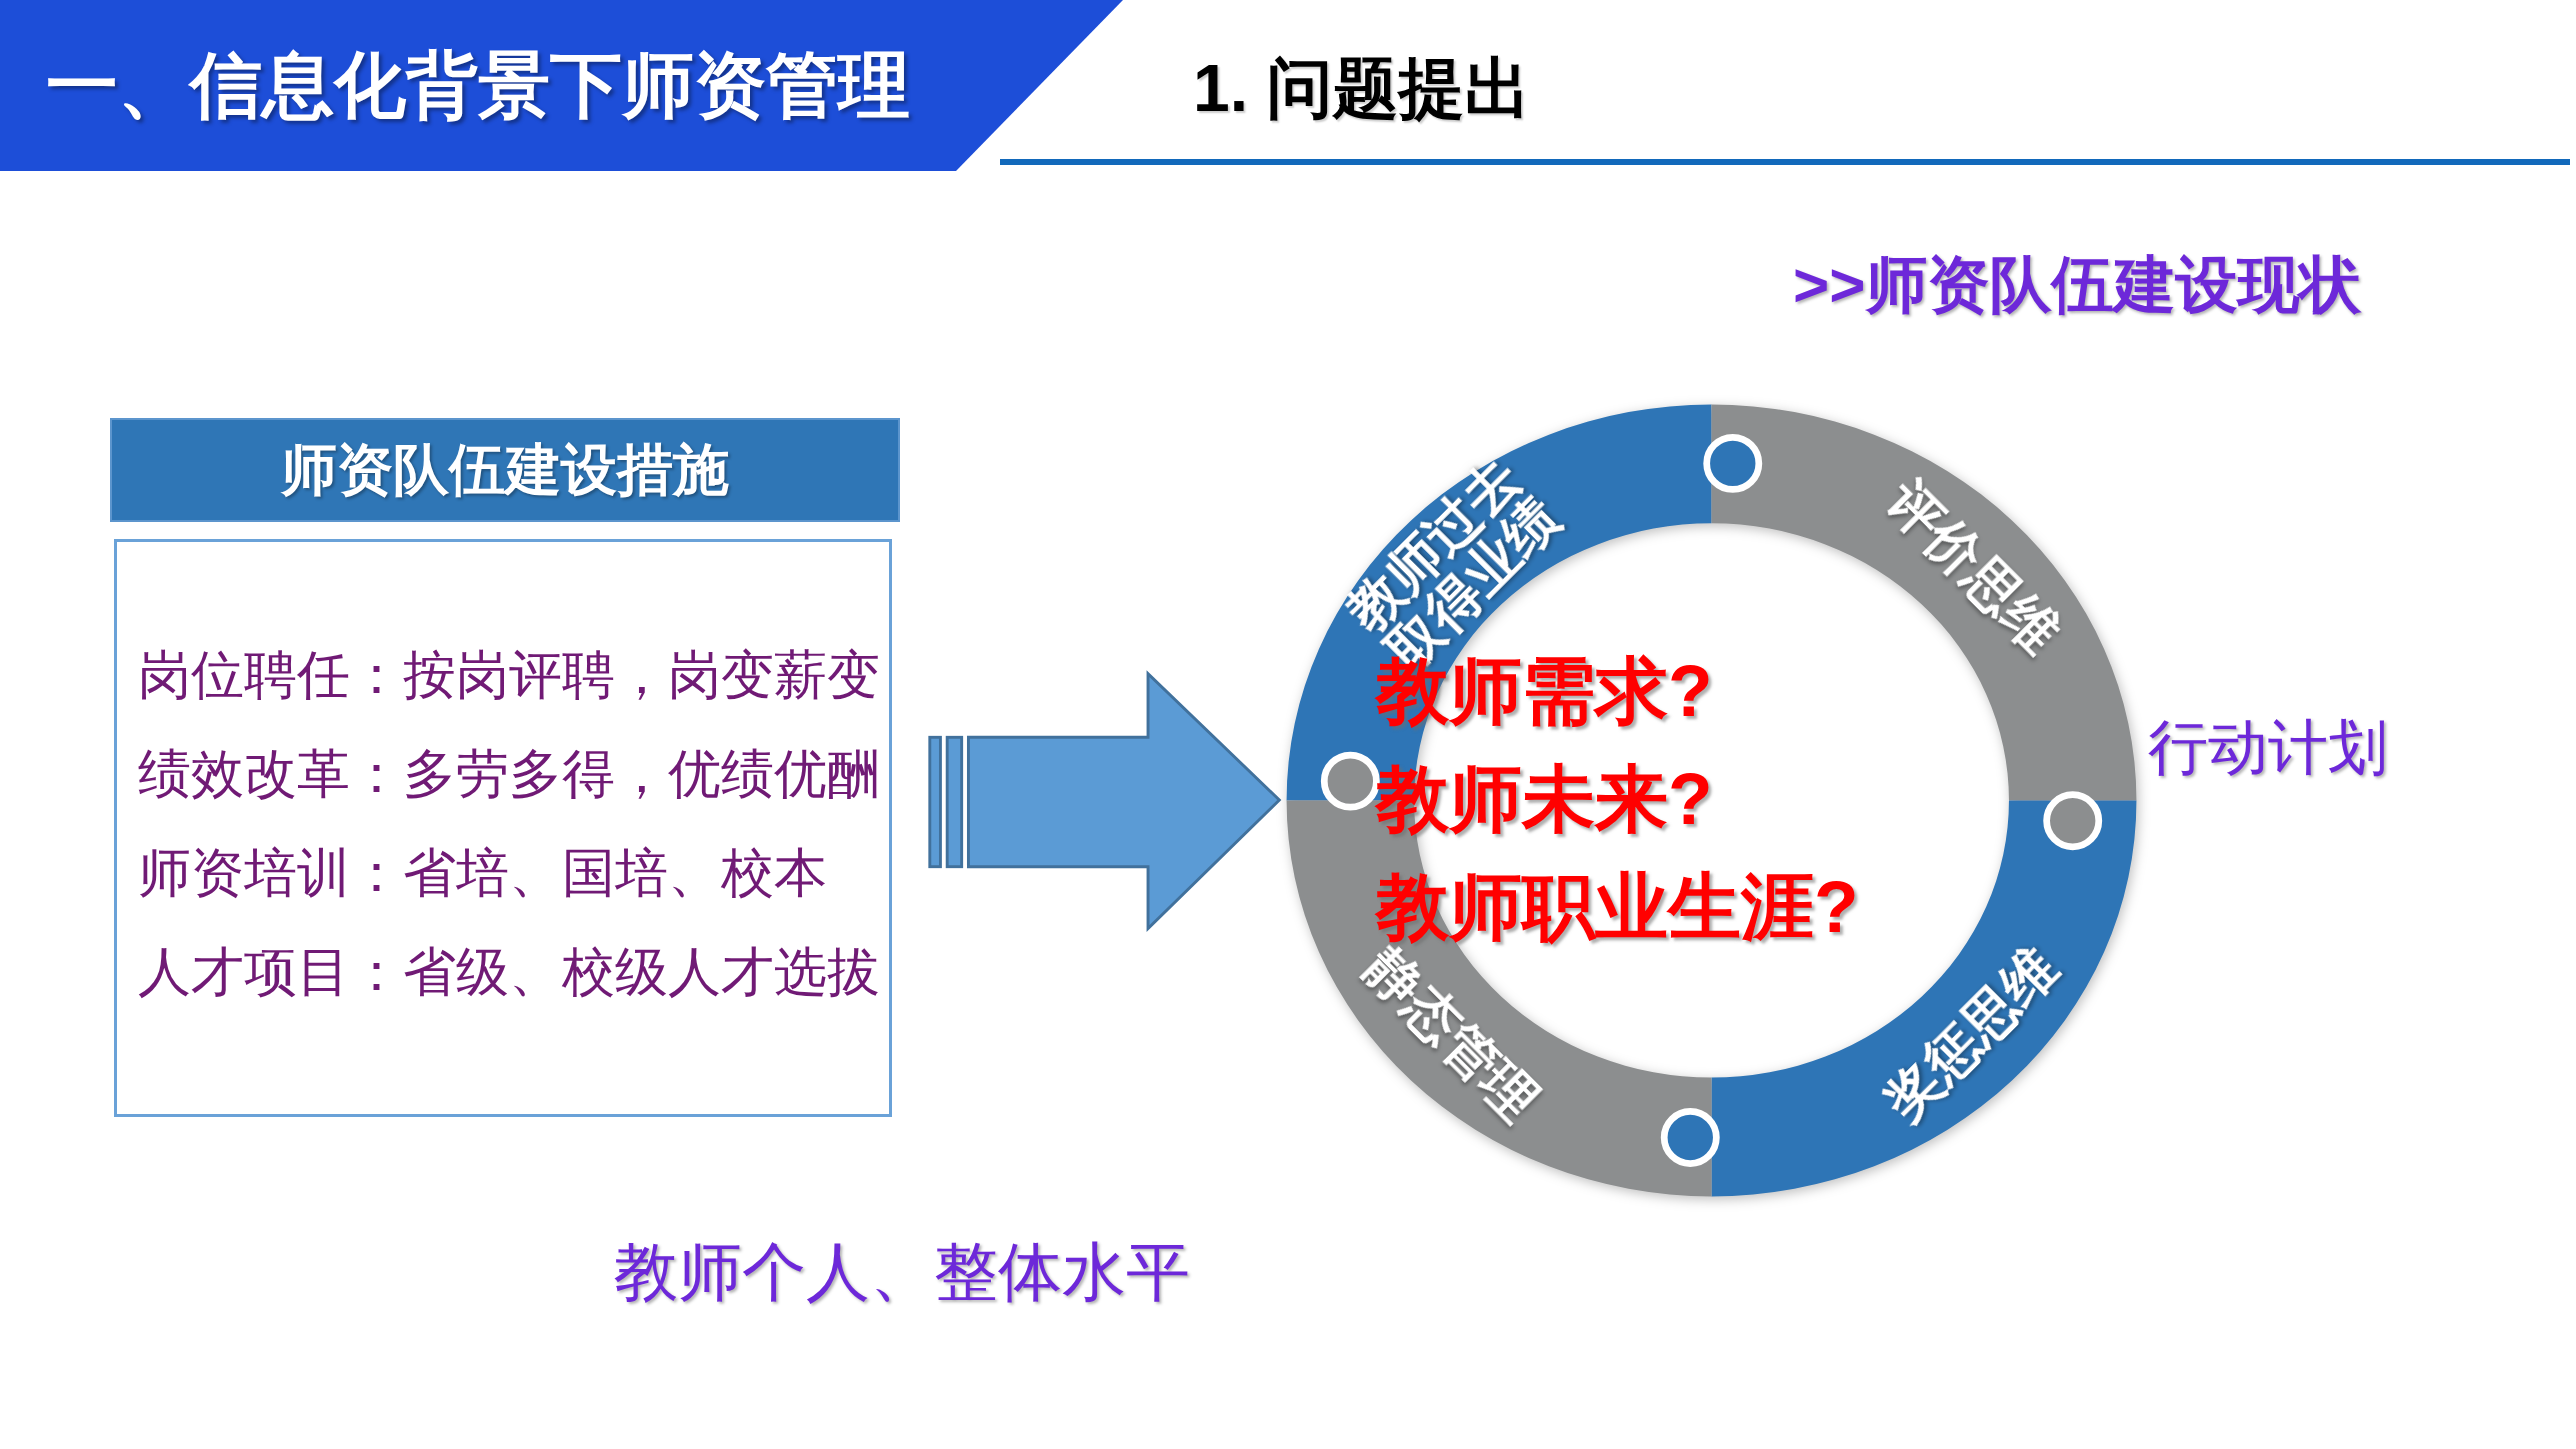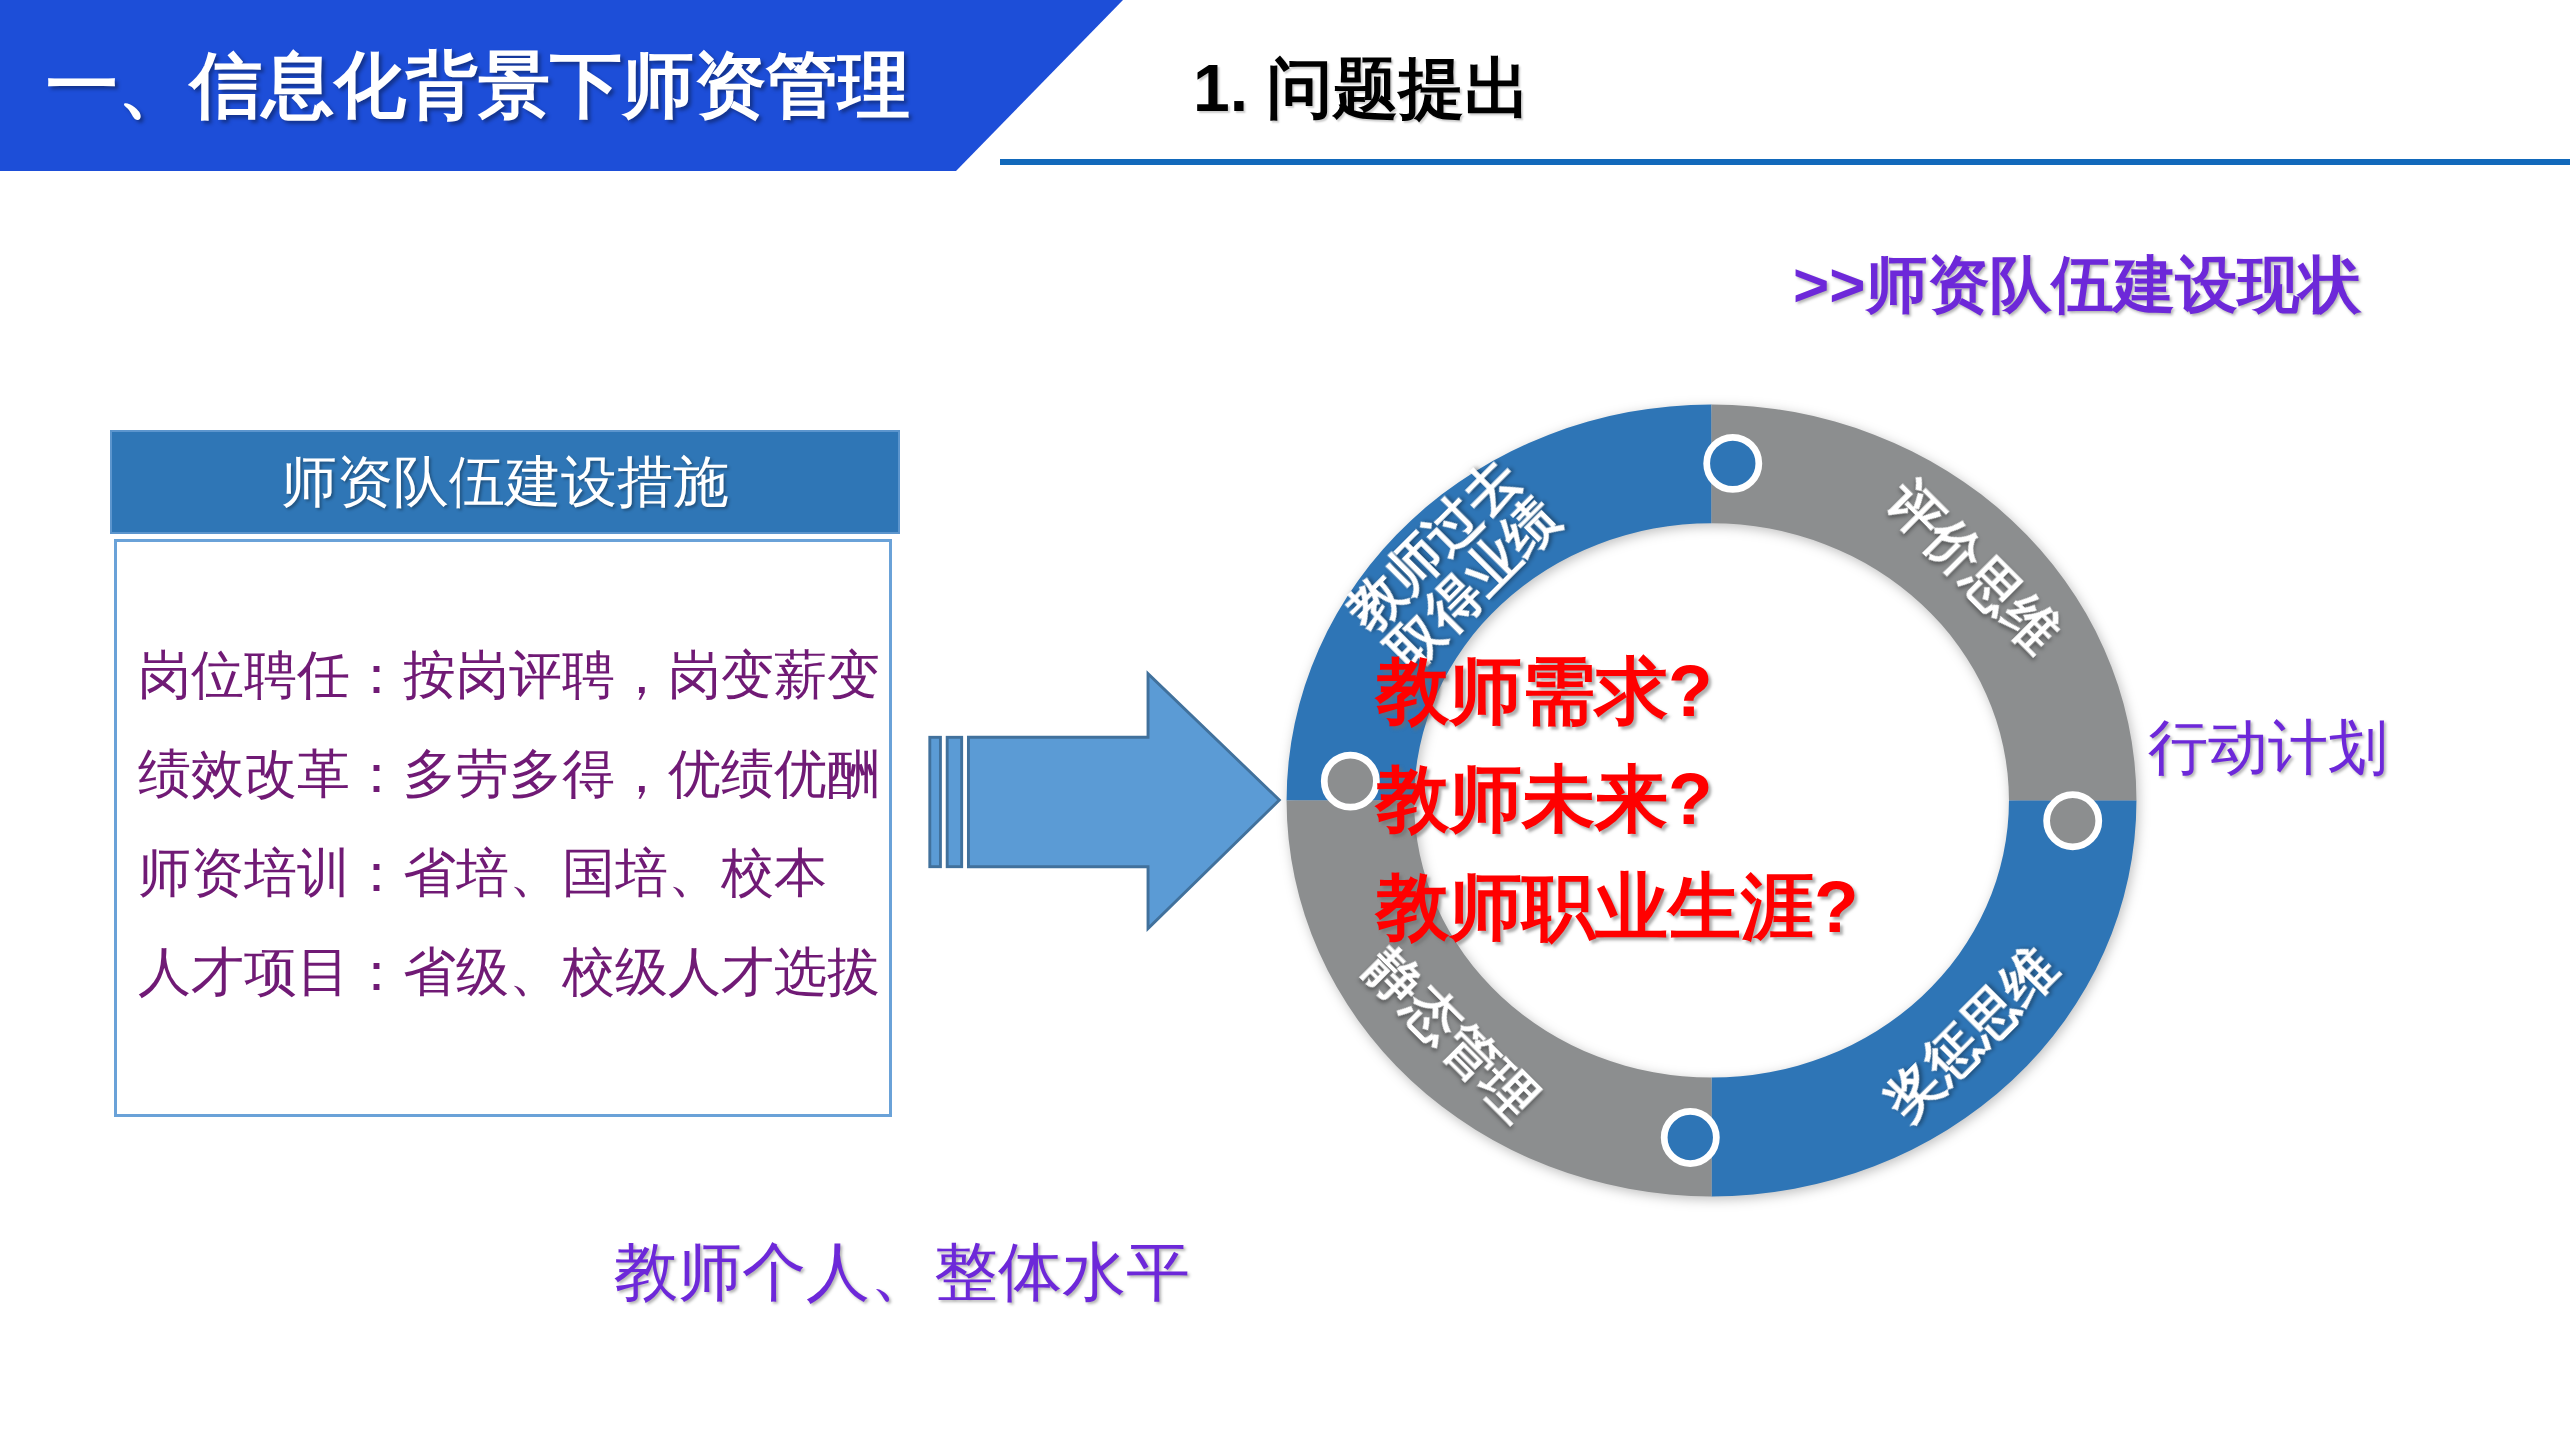--- a/index.html
+++ b/index.html
@@ -36,23 +36,22 @@
     text-shadow:1.9px 1.9px 2.9px rgba(40,40,40,.35);
   }
   .status-note{left:1793px;top:243px;font-size:62px;font-weight:600;}
   .side-note{left:2148px;top:701px;font-size:60px;line-height:93px;font-weight:500;}
   .bottom-note{left:614px;top:1229px;font-size:64px;font-weight:500;}
   
   .measures-title{
     position:absolute;left:110px;top:418px;width:786px;height:100px;
     background:#2F76B6;border:2.9px solid #5C95CD;
     text-align:center;line-height:100px;
-    font-size:56px;font-weight:normal;color:#fff;
+    font-size:56px;font-weight:bold;color:#fff;
     text-shadow:1.9px 1.9px 2.9px rgba(0,0,0,.3);
-    margin-top:12px;
   }
   .measures-box{
     position:absolute;left:114px;top:539px;width:778px;height:578px;
     background:#fff;border:3.9px solid #6AA2D8;
     overflow:hidden;box-sizing:border-box;
     padding:83px 0 0 21px;
   }
   .measure-item{
     font-size:53px;line-height:99px;color:#701a75;white-space:nowrap;
   }

